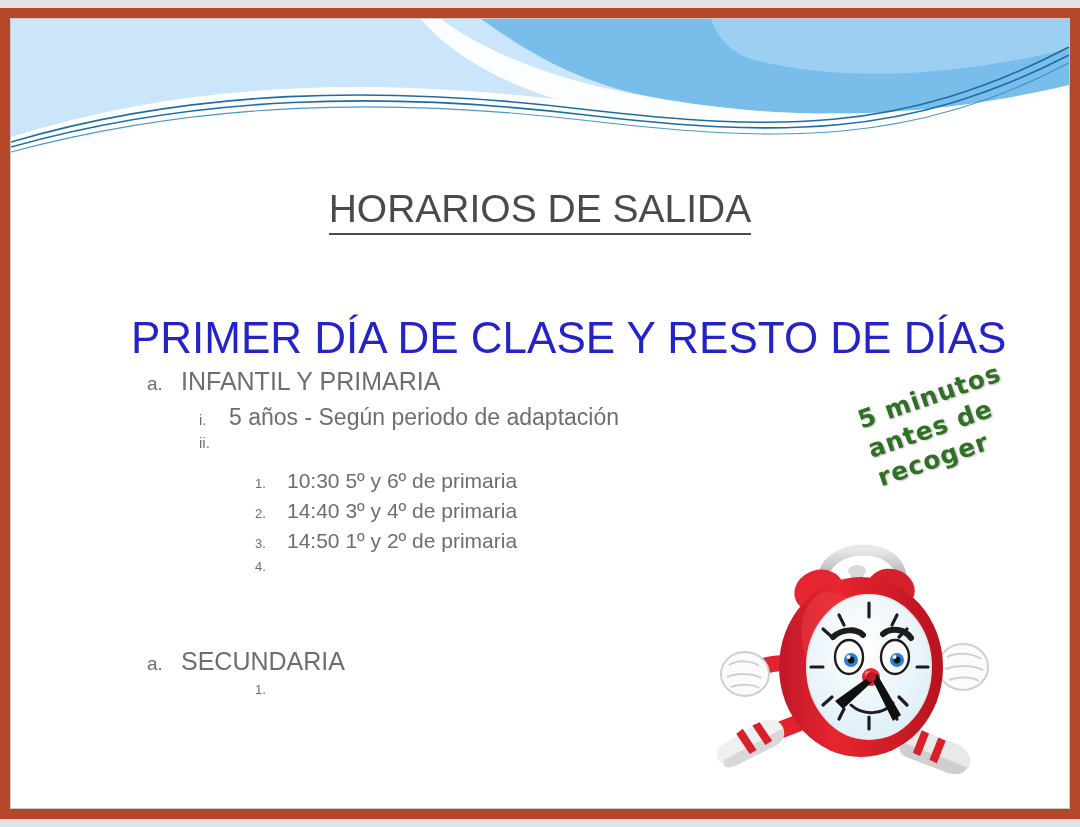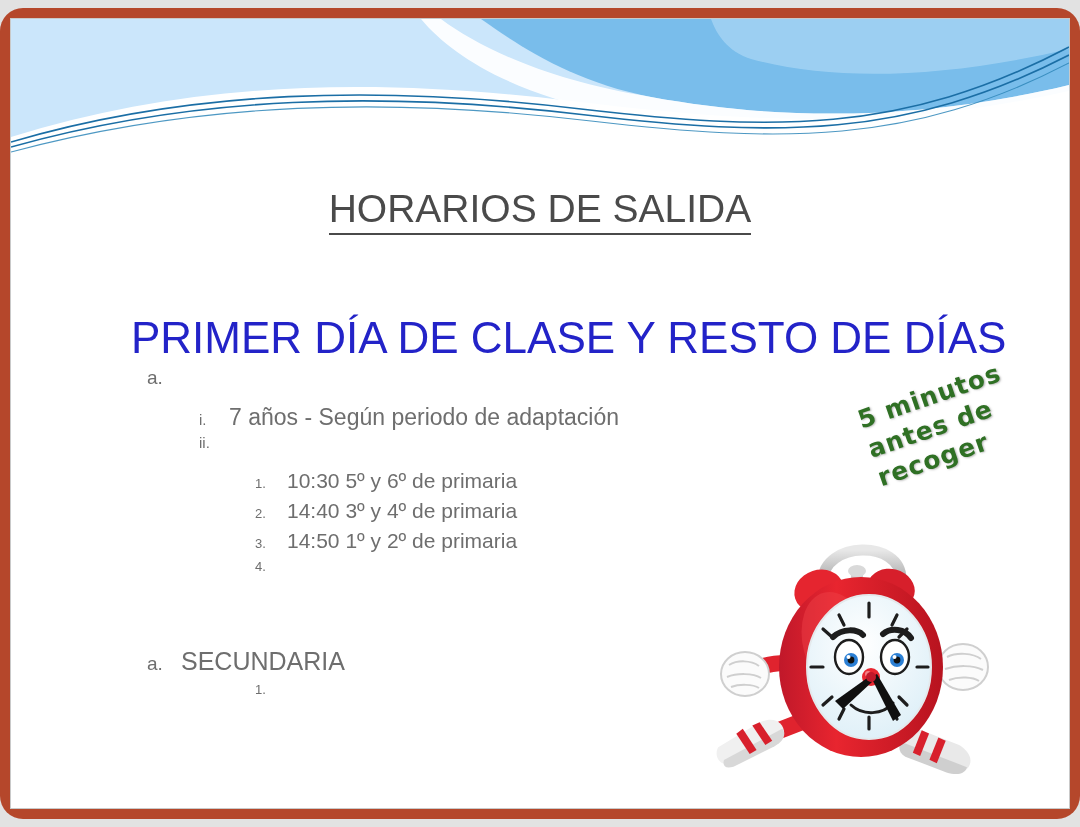--- a/index.html
+++ b/index.html
@@ -17,21 +17,20 @@
   
   #slide-frame {
     position: absolute;
     left: 0;
     top: 8px;
     width: 1080px;
     height: 811px;
     background: #b5472b;
     box-sizing: border-box;
     padding: 10px 10px 10px 10px;
-    border-radius: 23px;
   }
   #slide-inner {
     position: relative;
     width: 100%;
     height: 100%;
     background: #ffffff;
     box-sizing: border-box;
     border: 1px solid #c9c9c9;
     overflow: hidden;
   }
@@ -188,25 +187,26 @@
       <div id="page-title">
         <span class="ttl">HORARIOS DE SALIDA</span>
       </div>
 
       <div id="subtitle">PRIMER DÍA DE CLASE Y RESTO DE DÍAS</div>
 
       <div class="outline">
 
         <div class="lvl-a" style="left:136px; top:348px;">
           <span class="marker">a.</span>
+          <span>INFANTIL Y PRIMARIA</span>
         </div>
 
         <div class="lvl-i" style="left:188px; top:385px;">
           <span class="marker">i.</span>
-          <span>7 años - Según periodo de adaptación</span>
+          <span>5 años - Según periodo de adaptación</span>
         </div>
 
         <div class="lvl-i" style="left:188px; top:415px;gap:16px;">
           <span class="marker">ii.</span>
         </div>
 
         <div class="lvl-1" style="left:244px; top:450px;">
           <span class="marker">1.</span>
           <span>10:30 5º y 6º de primaria</span>
         </div>

